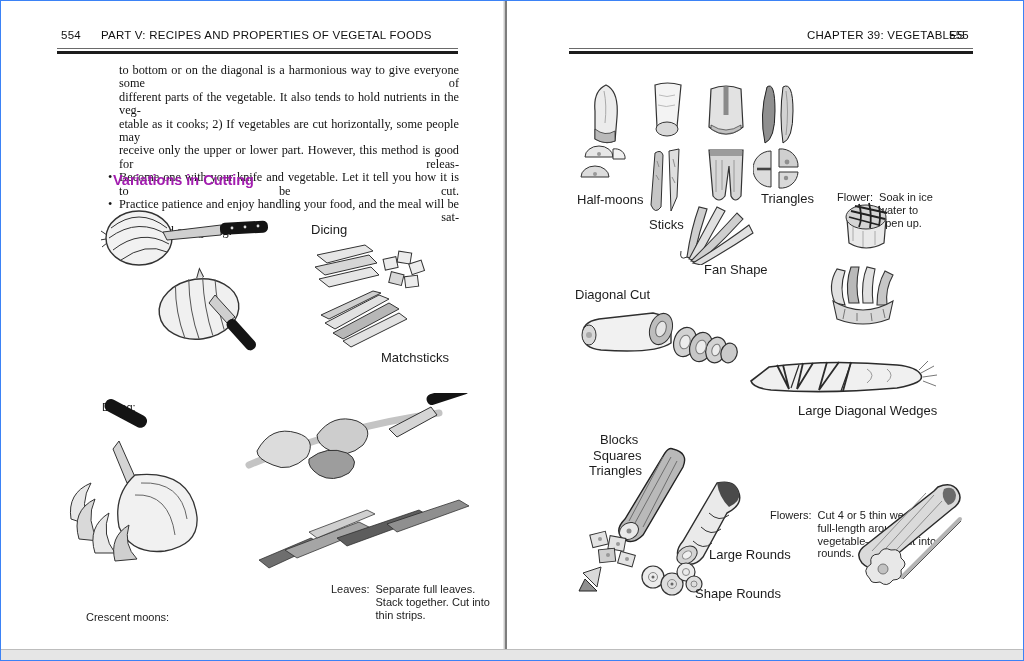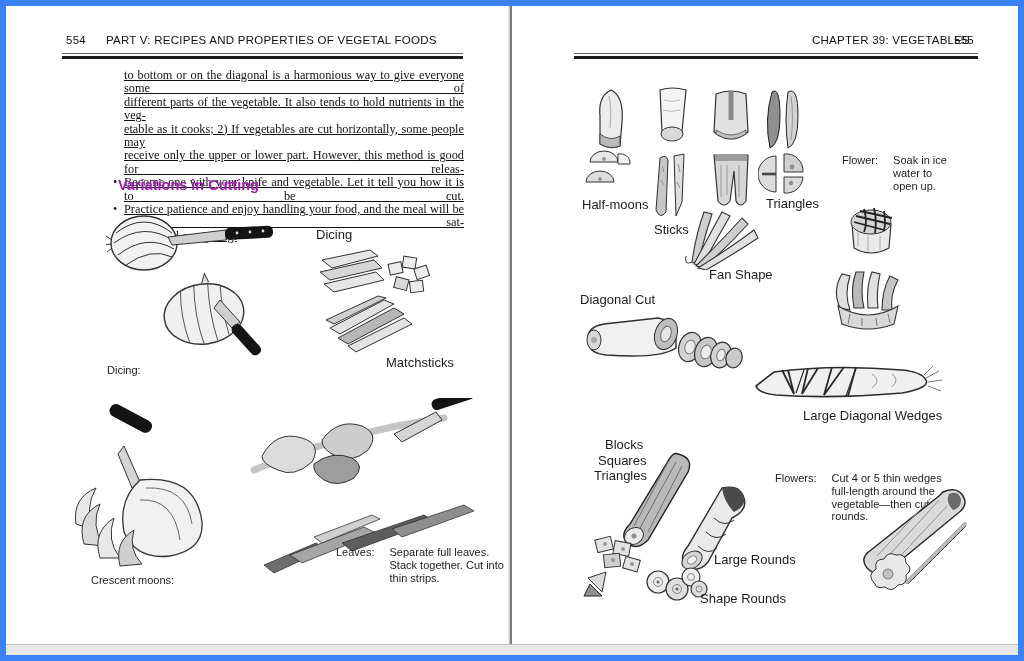--- a/index.html
+++ b/index.html
@@ -1,31 +1,31 @@
 <!DOCTYPE html>
 <html><head>
 <meta charset="utf-8">
 <style>
   html,body{margin:0;padding:0;background:#fff;}
-  .scan{position:relative;width:1024px;height:661px;background:#ffffff;border:6px solid #3b82f6;
+  .scan{position:relative;width:1024px;height:661px;background:#ffffff;border:1px solid #3b82f6;
         box-sizing:border-box;overflow:hidden;font-family:"Liberation Sans",sans-serif;color:#1a1a1a;}
   .spine{position:absolute;left:504px;top:0;width:2px;height:100%;background:#7d7d7d;
          box-shadow:-1.5px 0 0 #c9c9c9;}
   .bottom-strip{position:absolute;left:0;right:0;bottom:0;height:10px;background:#e6e6e6;
          border-top:1px solid #bdbdbd;}
   .runhead{position:absolute;font-size:11.5px;letter-spacing:.25px;color:#111;white-space:nowrap;}
   .rule{position:absolute;height:2px;border-top:1px solid #6a6a6a;border-bottom:3px solid #1c1c1c;}
   .body-col{position:absolute;left:118px;top:63px;width:340px;font-family:"Liberation Serif",serif;
-         font-size:12.3px;line-height:13.4px;color:#111;text-decoration:underline;}
+         font-size:12.3px;line-height:13.4px;color:#111;}
   .jl{text-align:justify;text-align-last:justify;}
   .bl{position:relative;}
   .bullet{position:absolute;left:-11px;top:0;}
   .heading{position:absolute;left:112px;top:171px;font-size:14.5px;font-weight:bold;color:#a21caf;}
   .lbl{position:absolute;font-size:13px;color:#1c1c1c;white-space:nowrap;}
-  .cap{position:absolute;font-size:11px;line-height:12.8px;display:flex;gap:15px;color:#1c1c1c;}
+  .cap{position:absolute;font-size:11px;line-height:12.8px;display:flex;gap:6px;color:#1c1c1c;margin-top:42px;}
   .cap-label{white-space:nowrap;}
   .illo{position:absolute;}
   svg{display:block;}
 </style>
 </head>
 <body>
 
 <div class="scan">
   <div class="spine"></div>
   <div class="bottom-strip"></div>

